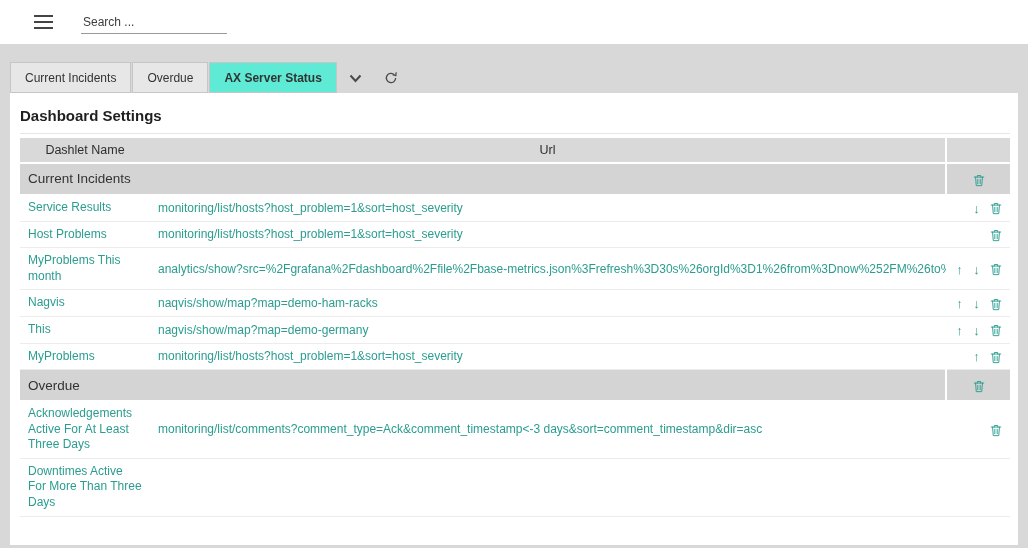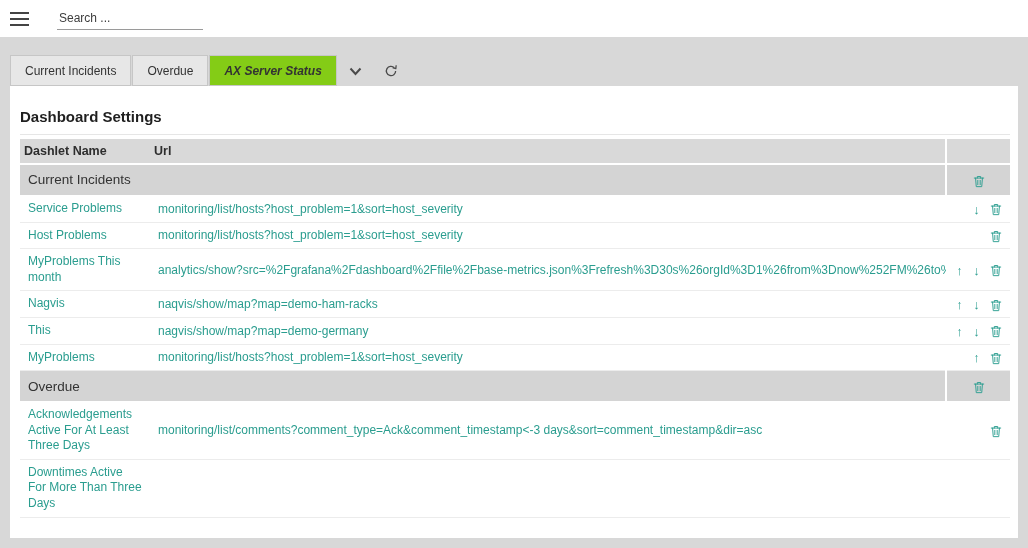--- a/index.html
+++ b/index.html
@@ -6,22 +6,22 @@
   * { box-sizing: border-box; }
   html, body { width: 1028px; height: 548px; overflow: hidden; }
   body {
     margin: 0;
     font-family: "Liberation Sans", sans-serif;
     background: #d8d8d8;
     color: #333;
   }
   
   .topbar {
-    height: 37px; background: #fff;
-    display: flex; align-items: center; padding-left: 6px;
+    height: 44px; background: #fff;
+    display: flex; align-items: center; padding-left: 30px;
   }
   .hamburger {
     background: none; border: none; padding: 6px 4px; cursor: pointer;
     display: inline-flex; flex-direction: column; gap: 4px;
   }
   .hamburger .bar { width: 19px; height: 2px; background: #444; }
   .search {
     margin-left: 24px; width: 146px;
     border: none; border-bottom: 1px solid #9a9a9a; background: transparent;
     font-size: 12px; padding: 4px 2px; outline: none; color: #333;
@@ -32,39 +32,39 @@
   
   .tabbar {
     display: flex; align-items: stretch;
     height: 31px; margin: 18px 10px 0 10px;
   }
   .tab {
     background: #e7e7e7; border: 1px solid #c6c6c6; margin-right: 1px;
     padding: 0 14px; font-size: 12px; color: #333;
     display: flex; align-items: center; cursor: pointer; white-space: nowrap;
   }
-  .tab.active { font-weight: bold; background: #84cc16; font-style: italic; }
+  .tab.active { font-weight: bold; background: #5eead4; }
   .tab-tool {
     display: flex; align-items: center; padding: 0 11px;
     color: #4a4a4a; cursor: pointer; background: none; border: none;
   }
 
   
   .panel { background: #fff; margin: 0 10px; min-height: 452px; padding: 0 8px 0 10px; }
   h1.page-title {
-    font-size: 15px; margin: 0; padding: 22px 2px 9px 0;
+    font-size: 15px; margin: 0; padding: 14px 2px 9px 0;
     color: #1f1f1f; border-bottom: 1px solid #e6e6e6;
   }
 
   table.dashlets { width: 100%; border-collapse: collapse; margin-top: 4px; font-size: 12px; }
   col.c-name { width: 130px; }
   col.c-actions { width: 64px; }
   thead th {
-    background: #d9d9d9; text-align: left; font-weight: bold;
-    font-size: 12.5px; color: #2e2e2e; padding: 5px 4px;
+    background: #d9d9d9; text-align: center; font-weight: normal;
+    font-size: 12.5px; color: #2e2e2e; padding: 5px 24px;
     border-bottom: 2px solid #fff;
   }
   thead th.actions-col, td.actions.in-gray { border-left: 2px solid #fff; }
   tr.section td {
     background: #d4d4d4; color: #333; font-size: 13.5px; padding: 7px 8px;
     border-bottom: 1px solid #fff;
   }
   tr.section td.actions { text-align: center; padding: 7px 4px; }
   tr.row td { border-bottom: 1px solid #ececec; padding: 5px 8px; vertical-align: middle; }
   td.name { line-height: 1.3; }
@@ -132,21 +132,21 @@
         <td class="actions in-gray">
           <span class="icon trash-btn">
             <svg width="12" height="13" viewBox="0 0 14 15">
                 <path d="M1.5 3.5h11M5 3.5V1.7h4v1.8M3 3.5l.8 10h6.4l.8-10M5.6 6.2v5M8.4 6.2v5" fill="none" stroke="currentColor" stroke-width="1.1" stroke-linecap="round" stroke-linejoin="round"></path>
               </svg>
           </span>
         </td>
       </tr>
 
       <tr class="row">
-        <td class="name"><a>Service Problems</a></td>
+        <td class="name"><a>Service Results</a></td>
         <td class="url"><a>monitoring/list/hosts?host_problem=1&amp;sort=host_severity</a></td>
         <td class="actions">
           <span class="icon arrow">↓</span>
           <span class="icon trash-btn">
             <svg width="12" height="13" viewBox="0 0 14 15">
                 <path d="M1.5 3.5h11M5 3.5V1.7h4v1.8M3 3.5l.8 10h6.4l.8-10M5.6 6.2v5M8.4 6.2v5" fill="none" stroke="currentColor" stroke-width="1.1" stroke-linecap="round" stroke-linejoin="round"></path>
               </svg>
           </span>
         </td>
       </tr>

